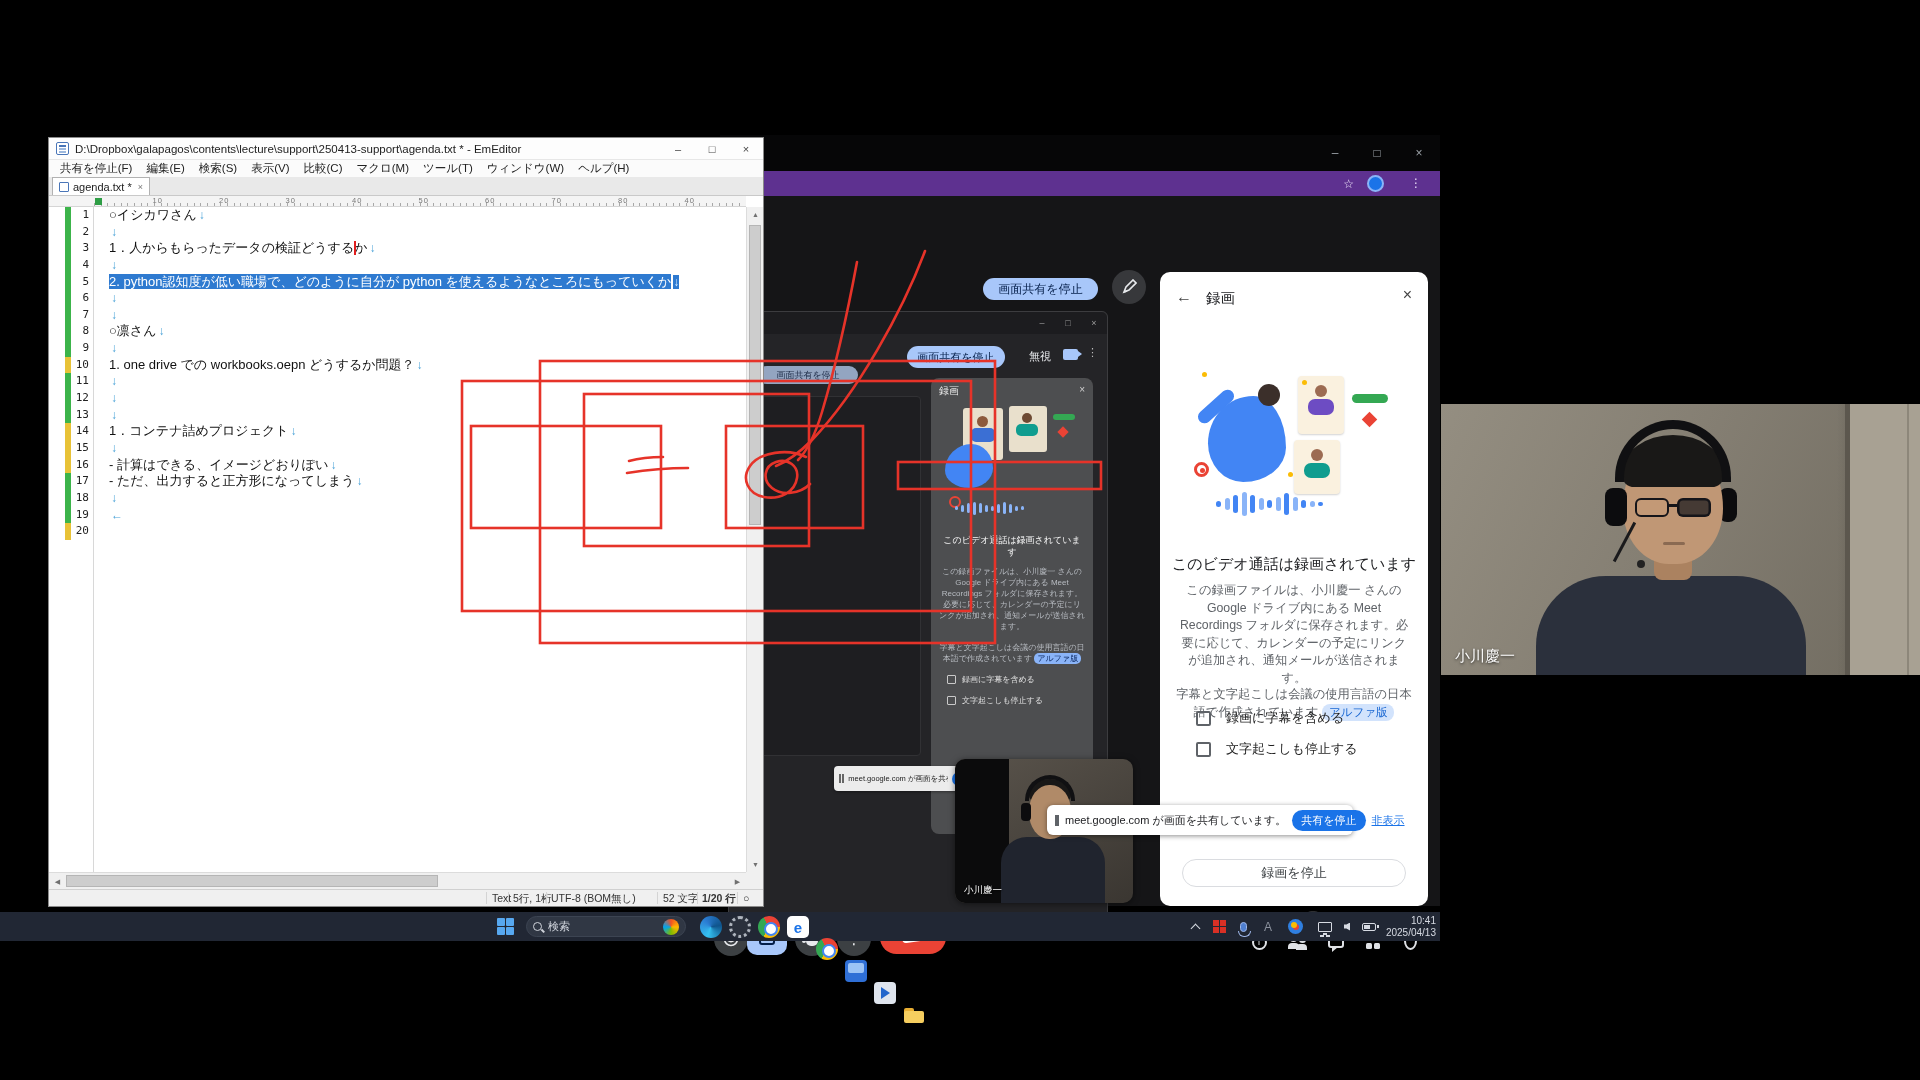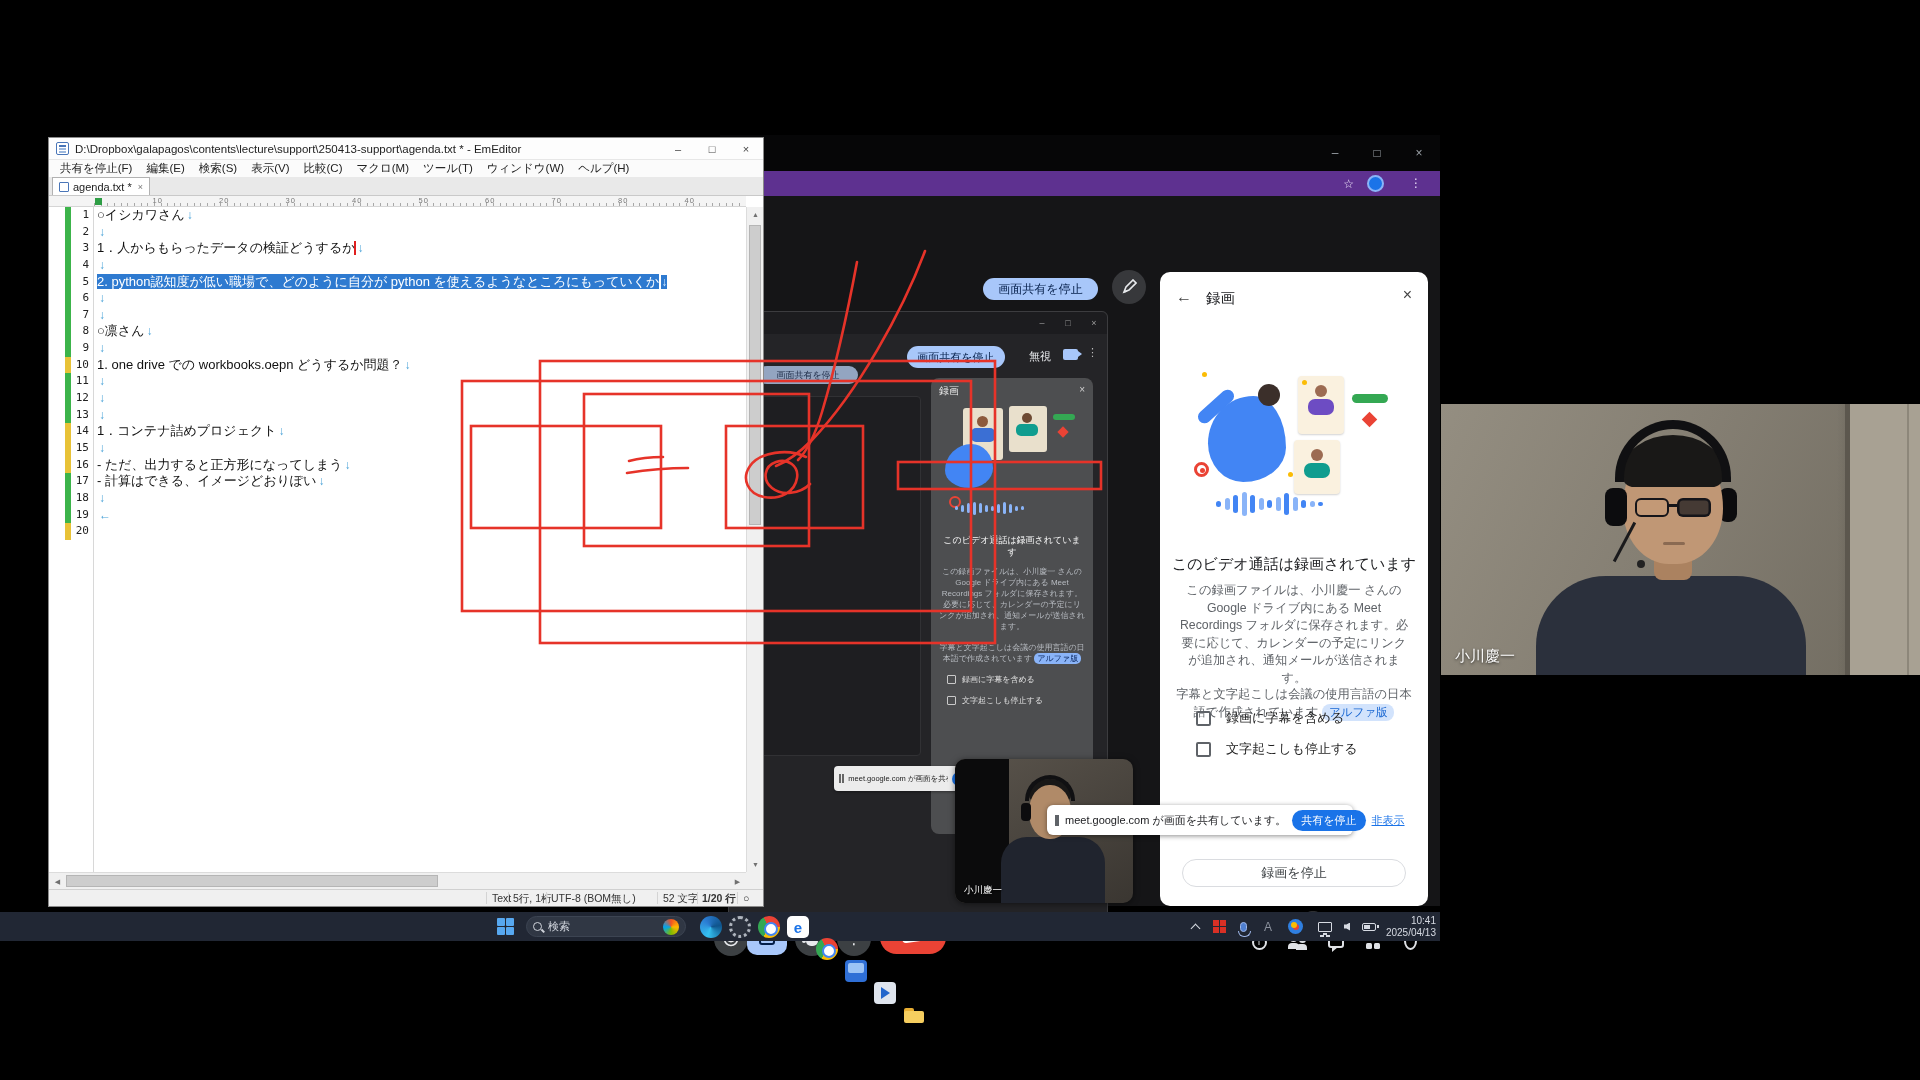--- a/index.html
+++ b/index.html
@@ -28,21 +28,21 @@
   .em-rulnum{position:absolute;top:0;font-size:7.5px;color:#777;letter-spacing:1px;}
   .em-rulermark{position:absolute;left:46px;top:2px;width:7px;height:7px;background:#2e9e45;}
   .em-body{left:0;top:69px;right:17px;bottom:34px;overflow:hidden;}
   .em-gutter{position:absolute;left:0;top:0;width:45px;bottom:0;background:#fff;border-right:1px solid #d8d8d8;}
   .em-gr{position:relative;height:16.65px;}
   .em-mk{position:absolute;left:16px;top:0;width:6px;height:100%;}
   .mk-g{background:#3cb44a;}
   .mk-y{background:#e8c237;}
   .em-no{position:absolute;right:4px;top:0;width:22px;height:100%;font-family:"DejaVu Sans Mono",monospace;font-weight:normal;font-size:11px;color:#222;text-align:right;line-height:16.65px;}
   .em-textarea{position:absolute;left:46px;top:0;right:0;bottom:0;}
-  .em-tr{position:relative;height:16.65px;line-height:16.65px;font-family:"DejaVu Sans Mono",monospace;font-size:13px;color:#111;white-space:pre;padding-left:2px;}
+  .em-tr{position:relative;height:16.65px;line-height:16.65px;font-family:"DejaVu Sans Mono",monospace;font-size:13px;color:#111;white-space:pre;padding-left:14px;}
   .em-eol{color:#4ba3d8;margin-left:2px;font-size:12px;}
   .em-sel .em-tx{background:#2e7ad0;color:#fff;}
   .em-sel .em-eol{background:#2e7ad0;color:#cfe8ff;}
   .em-caret{position:absolute;left:259px;top:1px;width:2px;height:14px;background:#e01f1f;}
   .em-vscroll{right:0;top:69px;width:17px;bottom:34px;background:#f0f0f0;border-left:1px solid #dcdcdc;}
   .em-vthumb{position:absolute;left:2px;right:2px;top:18px;height:300px;background:#cdcdcd;border:1px solid #b5b5b5;}
   .em-varrow{position:absolute;left:0;width:17px;height:15px;font-size:7px;color:#707070;text-align:center;line-height:15px;}
   .em-hscroll{left:0;right:17px;bottom:17px;height:17px;background:#f0f0f0;border-top:1px solid #dcdcdc;}
   .em-hthumb{position:absolute;top:2px;bottom:2px;left:17px;width:372px;background:#cdcdcd;border:1px solid #b5b5b5;}
   .em-harrow{position:absolute;top:0;width:17px;height:17px;font-size:7px;color:#707070;text-align:center;line-height:17px;}
@@ -585,22 +585,22 @@
           <div class="em-tr"><span class="em-tx"></span><span class="em-eol">↓</span></div>
           <div class="em-tr"><span class="em-tx"></span><span class="em-eol">↓</span></div>
           <div class="em-tr"><span class="em-tx">○凛さん</span><span class="em-eol">↓</span></div>
           <div class="em-tr"><span class="em-tx"></span><span class="em-eol">↓</span></div>
           <div class="em-tr"><span class="em-tx">1. one drive での workbooks.oepn どうするか問題？</span><span class="em-eol">↓</span></div>
           <div class="em-tr"><span class="em-tx"></span><span class="em-eol">↓</span></div>
           <div class="em-tr"><span class="em-tx"></span><span class="em-eol">↓</span></div>
           <div class="em-tr"><span class="em-tx"></span><span class="em-eol">↓</span></div>
           <div class="em-tr"><span class="em-tx">1．コンテナ詰めプロジェクト</span><span class="em-eol">↓</span></div>
           <div class="em-tr"><span class="em-tx"></span><span class="em-eol">↓</span></div>
+          <div class="em-tr"><span class="em-tx">- 計算はできる、イメージどおりぽい</span><span class="em-eol">↓</span></div>
           <div class="em-tr"><span class="em-tx">- ただ、出力すると正方形になってしまう</span><span class="em-eol">↓</span></div>
-          <div class="em-tr"><span class="em-tx">- 計算はできる、イメージどおりぽい</span><span class="em-eol">↓</span></div>
           <div class="em-tr"><span class="em-tx"></span><span class="em-eol">↓</span></div>
           <div class="em-tr"><span class="em-tx"></span><span class="em-eol">←</span></div>
         </div>
     </div>
     <div class="em-vscroll abs">
       <span class="em-varrow" style="top:0;">▲</span>
       <span class="em-vthumb"></span>
       <span class="em-varrow" style="bottom:0;">▼</span>
     </div>
     <div class="em-hscroll abs">

